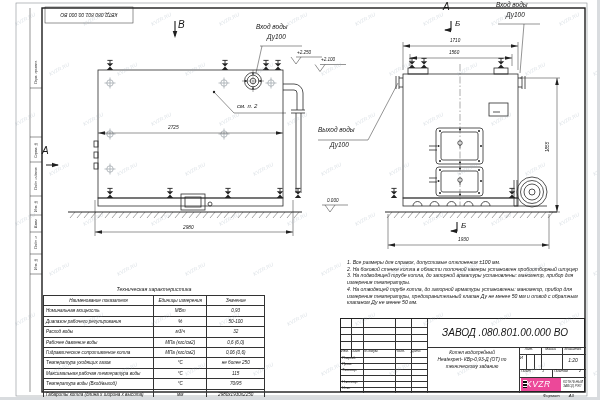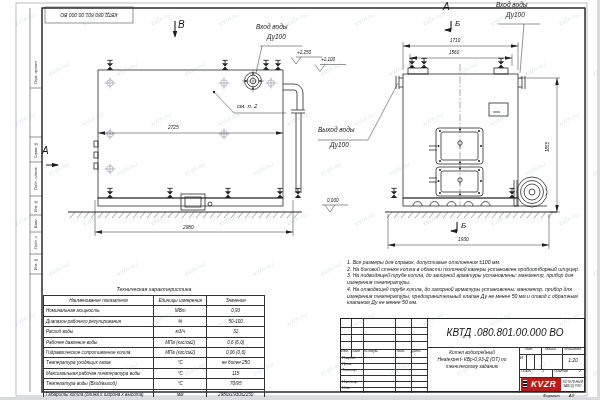--- a/index.html
+++ b/index.html
@@ -24,22 +24,22 @@
              font-style:italic;color:#161616}
   table.spec td,table.spec th{border:.8px solid #333;font-weight:normal;font-size:4.6px;padding:0 2px;
              text-align:center;line-height:1.15;height:9.4px}
   table.spec td.l{text-align:left}
   .notes{position:absolute;left:347px;top:259px;width:239px;z-index:4;font-size:5.1px;font-style:italic;
          color:#161616;line-height:1.32}
   .tb{position:absolute;left:340px;top:318px;width:245px;height:74px;z-index:4;border:1.1px solid #222;box-sizing:border-box}
   .hl,.vl{position:absolute;background:#333}
   .tbt{position:absolute;font-style:italic;color:#161616;white-space:nowrap;line-height:1}
   .band{position:absolute;background:#d9dcdf;z-index:7}
-  .logo{position:absolute;background:#b91c1c;color:#fff;display:flex;align-items:center;justify-content:center;
-        font-weight:bold;font-style:italic;letter-spacing:.5px}
+  .logo{position:absolute;background:#ec4899;color:#fff;display:flex;align-items:center;justify-content:flex-start;
+        font-weight:normal;font-style:italic;letter-spacing:.5px}
   .logo .bars{position:absolute;left:2px;top:2.5px;bottom:2.5px;width:4px;
         background:repeating-linear-gradient(#fff 0 1.5px,#0e0e0e 1.5px 3px)}
 </style>
 </head>
 <body>
 
 <svg width="600" height="400" viewBox="0 0 600 400">
   <defs>
     <g id="gv">
       <path d="M-3.2,0L0,-3.4 3.2,0Z M-3.2,-6.8L0,-3.4 3.2,-6.8Z" fill="#222"></path>
@@ -282,21 +282,21 @@
   <div class="hl" style="left:178px;top:35px;width:67px;height:.8px"></div>
   <div class="hl" style="left:178px;top:50px;width:67px;height:.8px"></div>
   <div class="hl" style="left:178px;top:58px;width:67px;height:.8px"></div>
   <div class="vl" style="left:200px;top:28px;width:.8px;height:22px"></div>
   <div class="vl" style="left:221px;top:28px;width:.8px;height:22px"></div>
   <div class="vl" style="left:185.3px;top:35px;width:.8px;height:15px"></div>
   <div class="vl" style="left:192.6px;top:35px;width:.8px;height:15px"></div>
   <div class="vl" style="left:211px;top:50px;width:.8px;height:8px"></div>
 </div>
 
-<div class="tbt" style="left:426px;top:322px;width:158px;height:22px;line-height:22px;text-align:center;font-size:10px;z-index:5">КВТД .080.801.00.000  ВО</div>
+<div class="tbt" style="left:426px;top:322px;width:158px;height:22px;line-height:22px;text-align:center;font-size:10px;z-index:5">ЗАВОД .080.801.00.000  ВО</div>
 <div class="tbt" style="left:341px;top:350px;font-size:3.6px;z-index:5">Изм.</div>
 <div class="tbt" style="left:351px;top:350px;font-size:3.6px;z-index:5">Лист</div>
 <div class="tbt" style="left:364px;top:350px;font-size:3.6px;z-index:5">N докум.</div>
 <div class="tbt" style="left:395.5px;top:350px;font-size:3.6px;z-index:5">Подп.</div>
 <div class="tbt" style="left:411px;top:350px;font-size:3.6px;z-index:5">Дата</div>
 <div class="tbt" style="left:342px;top:357px;font-size:3.8px;z-index:5">Разраб.</div>
 <div class="tbt" style="left:342px;top:363px;font-size:3.8px;z-index:5">Пров.</div>
 <div class="tbt" style="left:342px;top:369px;font-size:3.8px;z-index:5">Т.контр.</div>
 <div class="tbt" style="left:342px;top:381px;font-size:3.8px;z-index:5">Н.контр.</div>
 <div class="tbt" style="left:342px;top:387px;font-size:3.8px;z-index:5">Утв.</div>

